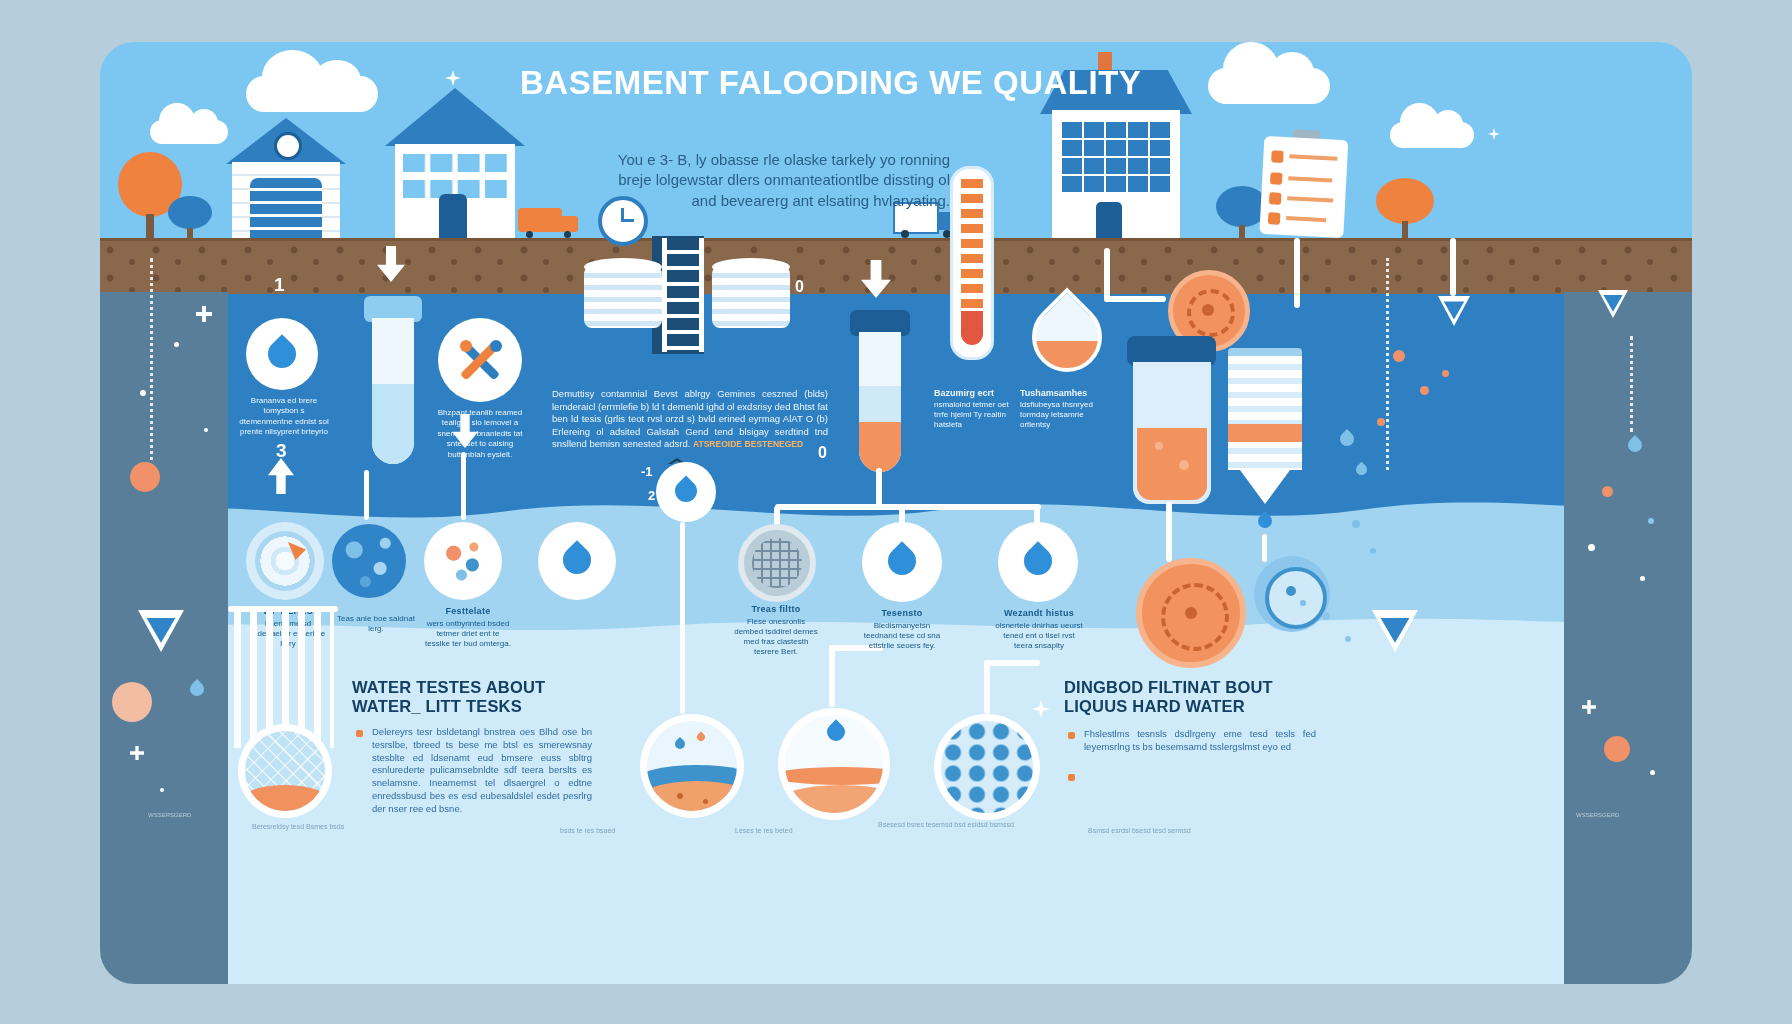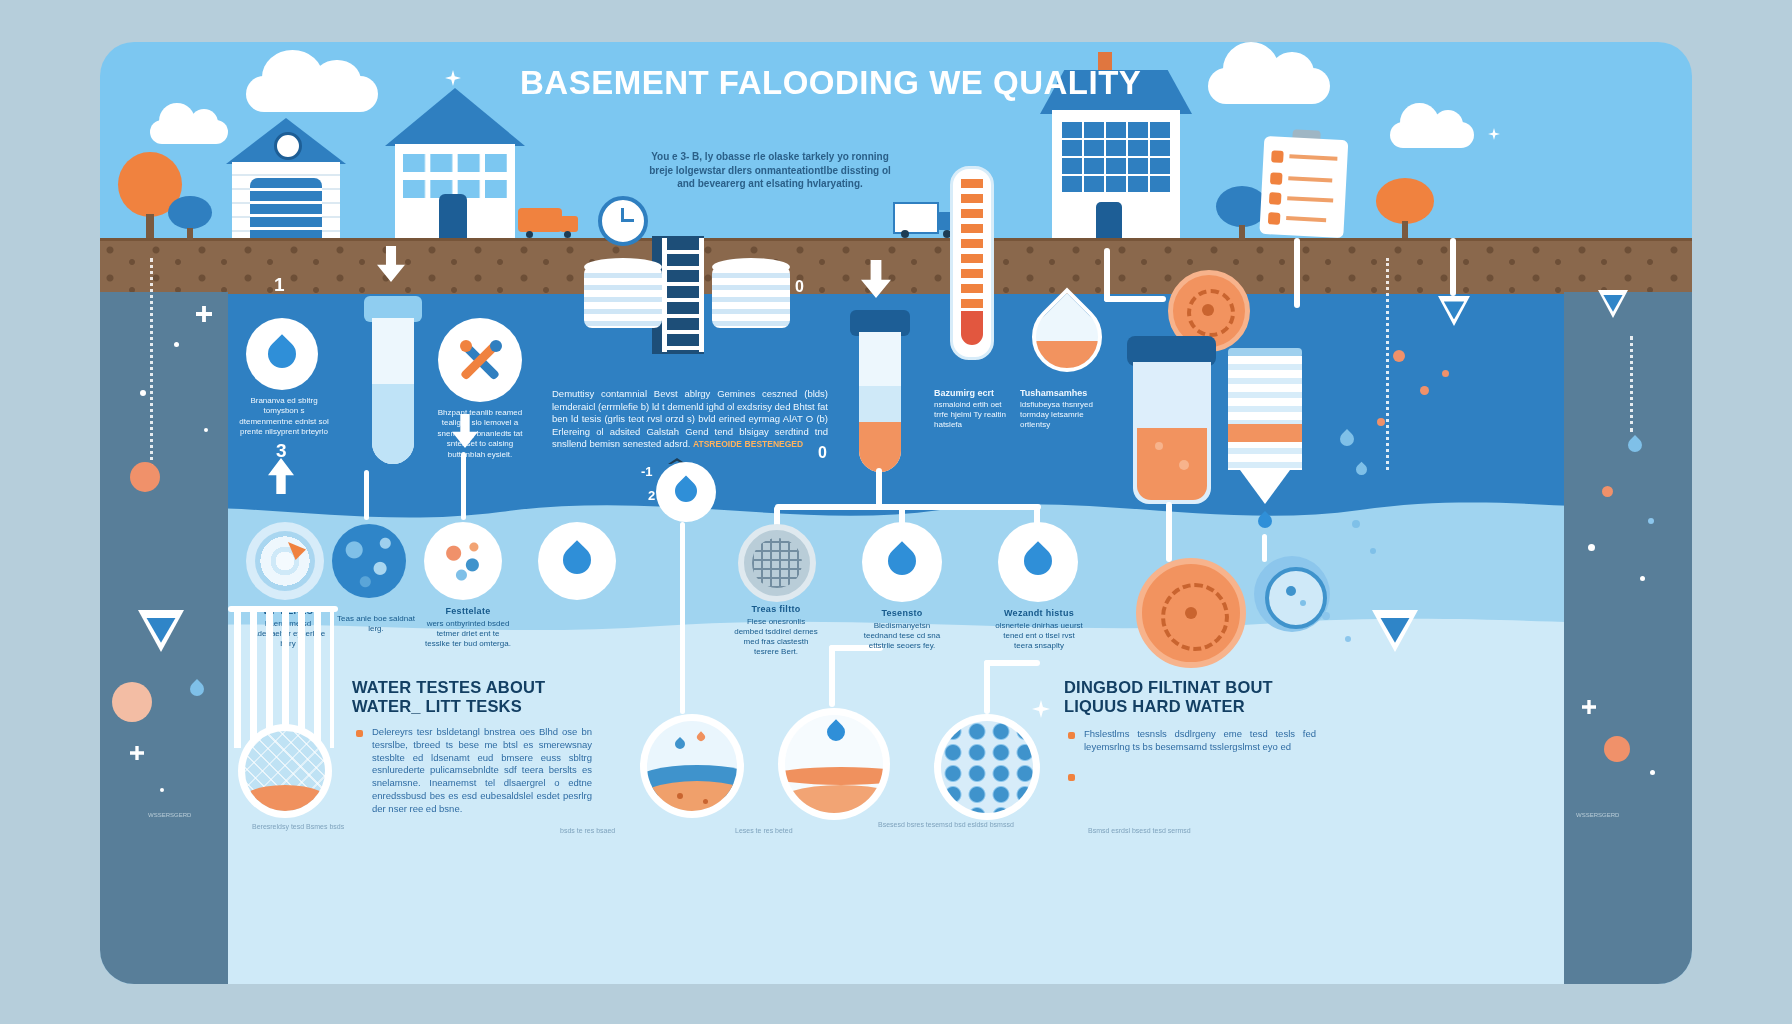--- a/index.html
+++ b/index.html
@@ -129,21 +129,21 @@
     <div class="abs" style="left:26px;top:25px;width:48px;height:4px;background:#f0a069"></div>
     <div class="abs" style="left:8px;top:44px;width:12px;height:12px;background:#f0823f;border-radius:3px"></div>
     <div class="abs" style="left:26px;top:47px;width:44px;height:4px;background:#f0a069"></div>
     <div class="abs" style="left:8px;top:64px;width:12px;height:12px;background:#f0823f;border-radius:3px"></div>
     <div class="abs" style="left:26px;top:67px;width:46px;height:4px;background:#f0a069"></div>
     <div class="abs" style="left:8px;top:84px;width:12px;height:12px;background:#f0823f;border-radius:3px"></div>
     <div class="abs" style="left:26px;top:87px;width:40px;height:4px;background:#f0a069"></div>
   </div>
 
   <div class="heading-xl" style="left:520px;top:64px;width:500px">BASEMENT FALOODING WE QUALITY</div>
-  <div class="abs" style="left:590px;top:150px;width:360px;text-align:center;font-size:10px;line-height:1.35;color:#2a5f88;font-weight:700">
+  <div class="abs" style="left:590px;top:150px;width:360px;text-align:right;font-size:15px;line-height:1.35;color:#2a5f88;font-weight:400">
     <span style="display:block">You e 3- B, ly obasse rle olaske tarkely yo ronning</span>
     <span style="display:block">breje lolgewstar dlers onmanteationtlbe dissting ol</span>
     <span style="display:block">and bevearerg ant elsating hvlaryating.</span>
   </div>
 
   <div class="abs" style="left:652px;top:236px;width:52px;height:118px;background:#1d4e78"></div>
   <div class="abs" style="left:662px;top:238px;width:32px;height:114px;border-left:5px solid #fff;border-right:5px solid #fff;background-image:repeating-linear-gradient(180deg,transparent 0 12px,#fff 12px 16px)"></div>
   <div class="abs" style="left:584px;top:258px;width:78px;height:18px;background:#fff;border-radius:50%"></div>
   <div class="abs" style="left:584px;top:266px;width:78px;height:62px;border-radius:8px;background:repeating-linear-gradient(180deg,#fff 0 7px,#cfe6f6 7px 12px)"></div>
   <div class="abs" style="left:712px;top:258px;width:78px;height:18px;background:#fff;border-radius:50%"></div>
@@ -162,21 +162,21 @@
     <div class="abs" style="left:8px;top:88px;width:42px;height:80px;background:#bfe3f7;border-radius:0 0 21px 21px"></div>
   </div>
 
   <div class="circ" style="left:438px;top:318px;width:84px;height:84px;background:#fff">
     <div class="abs" style="left:18px;top:38px;width:48px;height:9px;background:#2f7fc0;border-radius:4px;transform:rotate(45deg)"></div>
     <div class="abs" style="left:18px;top:38px;width:48px;height:9px;background:#f0823f;border-radius:4px;transform:rotate(-45deg)"></div>
     <div class="dot" style="left:22px;top:22px;width:12px;height:12px;background:#f0823f"></div>
     <div class="dot" style="left:52px;top:22px;width:12px;height:12px;background:#2f7fc0"></div>
   </div>
 
-  <div class="txt tiny" style="left:238px;top:396px;width:92px;text-align:center">Brananva ed sbltrg tomysbon s dtemenmentne ednlst sol prente nilsyprent brteyrlo</div>
+  <div class="txt tiny" style="left:238px;top:396px;width:92px;text-align:center">Brananva ed brere tomysbon s dtemenmentne ednlst sol prente nilsyprent brteyrlo</div>
   <div class="txt tiny" style="left:430px;top:408px;width:100px;text-align:center">Bhzpant teanlib reamed tealig ol slo lemovel a snemusirg bnanledts tat snteaset to calsing buttanblah eysielt.</div>
 
   <div class="num" style="left:276px;top:440px">3</div>
   <div class="arrowD" style="left:268px;top:458px;width:26px;height:36px;transform:rotate(180deg)"></div>
   <div class="arrowD" style="left:452px;top:414px;width:26px;height:34px"></div>
   <div class="pipe" style="left:364px;top:470px;width:5px;height:50px"></div>
   <div class="pipe" style="left:461px;top:452px;width:5px;height:68px"></div>
 
   <div class="txt" style="left:552px;top:388px;width:276px;text-align:justify">
     <span>Demuttisy contamnial Bevst ablrgy Gemines ceszned (blds) lemderaicl (errmlefie b) ld t demenld ighd ol exdsrisy ded Bhtst fat ben ld tesis (grlis teot rvsl orzd s) bvld erined eyrmag AlAT O (b) Erlereing ol adsited Galstah Gend tend blsigay serdtind tnd snsllend bemisn senested adsrd.</span>
@@ -195,21 +195,21 @@
 
   <div class="abs" style="left:950px;top:166px;width:38px;height:188px;background:#fff;border-radius:19px;border:3px solid #d7ecf9">
     <div class="abs" style="left:8px;top:10px;width:22px;height:132px;background:repeating-linear-gradient(180deg,#f0823f 0 9px,#fff 9px 15px)"></div>
     <div class="abs" style="left:8px;top:142px;width:22px;height:34px;background:#e2573f;border-radius:0 0 11px 11px"></div>
   </div>
 
   <div class="drop" style="left:1032px;top:302px;width:62px;height:62px;border:4px solid #fff;background:linear-gradient(135deg,#edf7fd 55%,#f2935f 55%)"></div>
 
   <div class="txt tiny" style="left:934px;top:388px;width:78px">
     <b style="display:block;font-size:9px">Bazumirg ecrt</b>
-    <span>nsmaloind ertih oet trrfe hjelmi Ty realtin hatslefa</span>
+    <span>nsmaloind tetmer oet trrfe hjelmi Ty realtin hatslefa</span>
   </div>
   <div class="txt tiny" style="left:1020px;top:388px;width:84px">
     <b style="display:block;font-size:9px">Tushamsamhes</b>
     <span>ldsfiubeysa thsnryed tormday letsamrie ortlentsy</span>
   </div>
 
   <div class="pipe" style="left:1104px;top:248px;width:6px;height:54px"></div>
   <div class="pipe" style="left:1104px;top:296px;width:62px;height:6px"></div>
   <div class="pipe" style="left:1294px;top:238px;width:6px;height:70px"></div>
   <div class="pipe" style="left:1450px;top:238px;width:6px;height:58px"></div>

